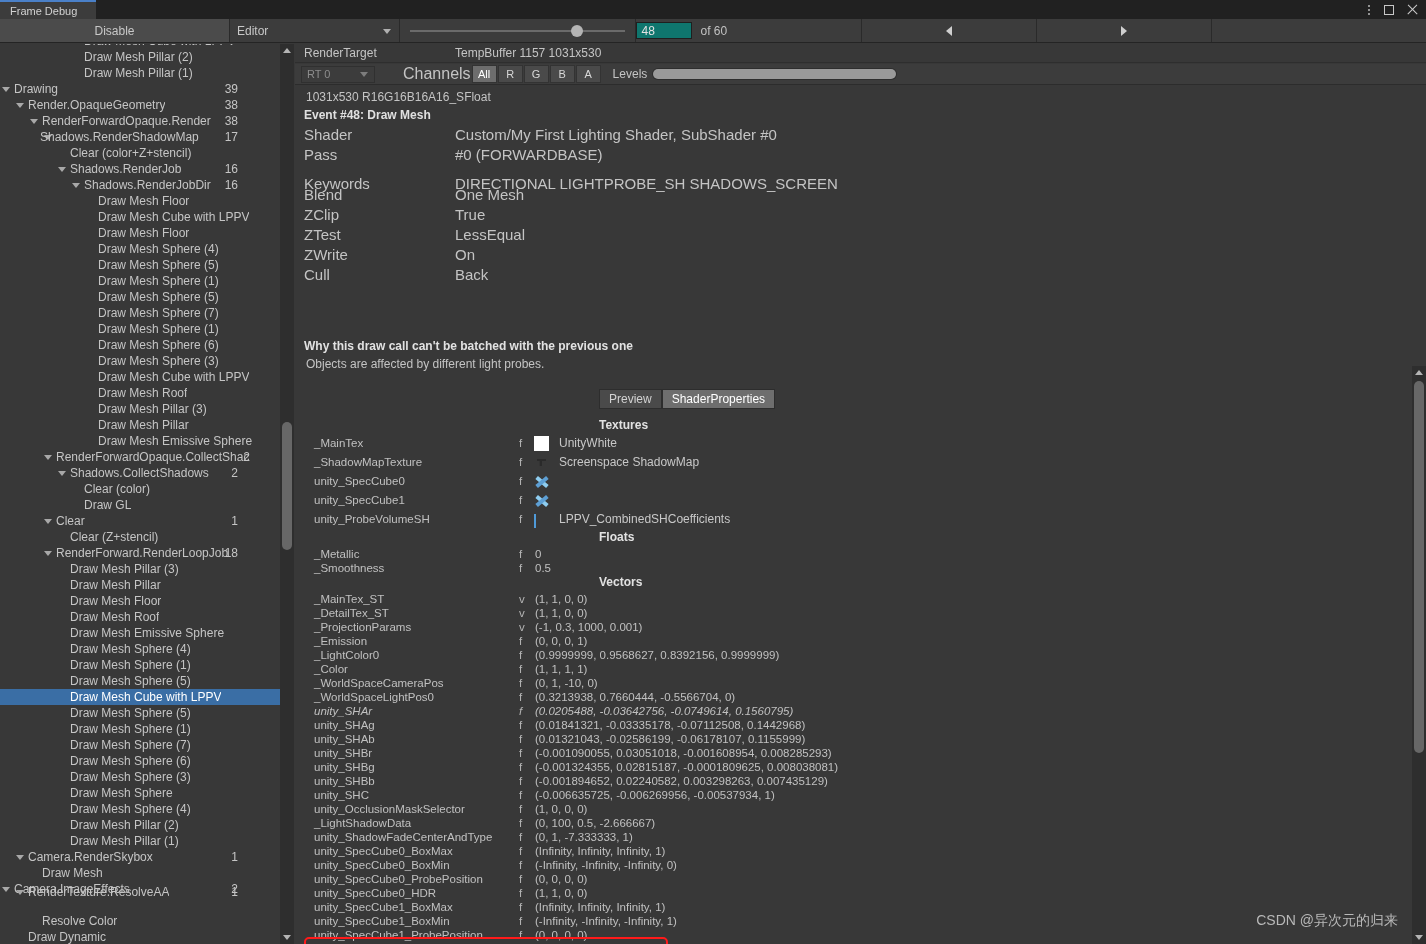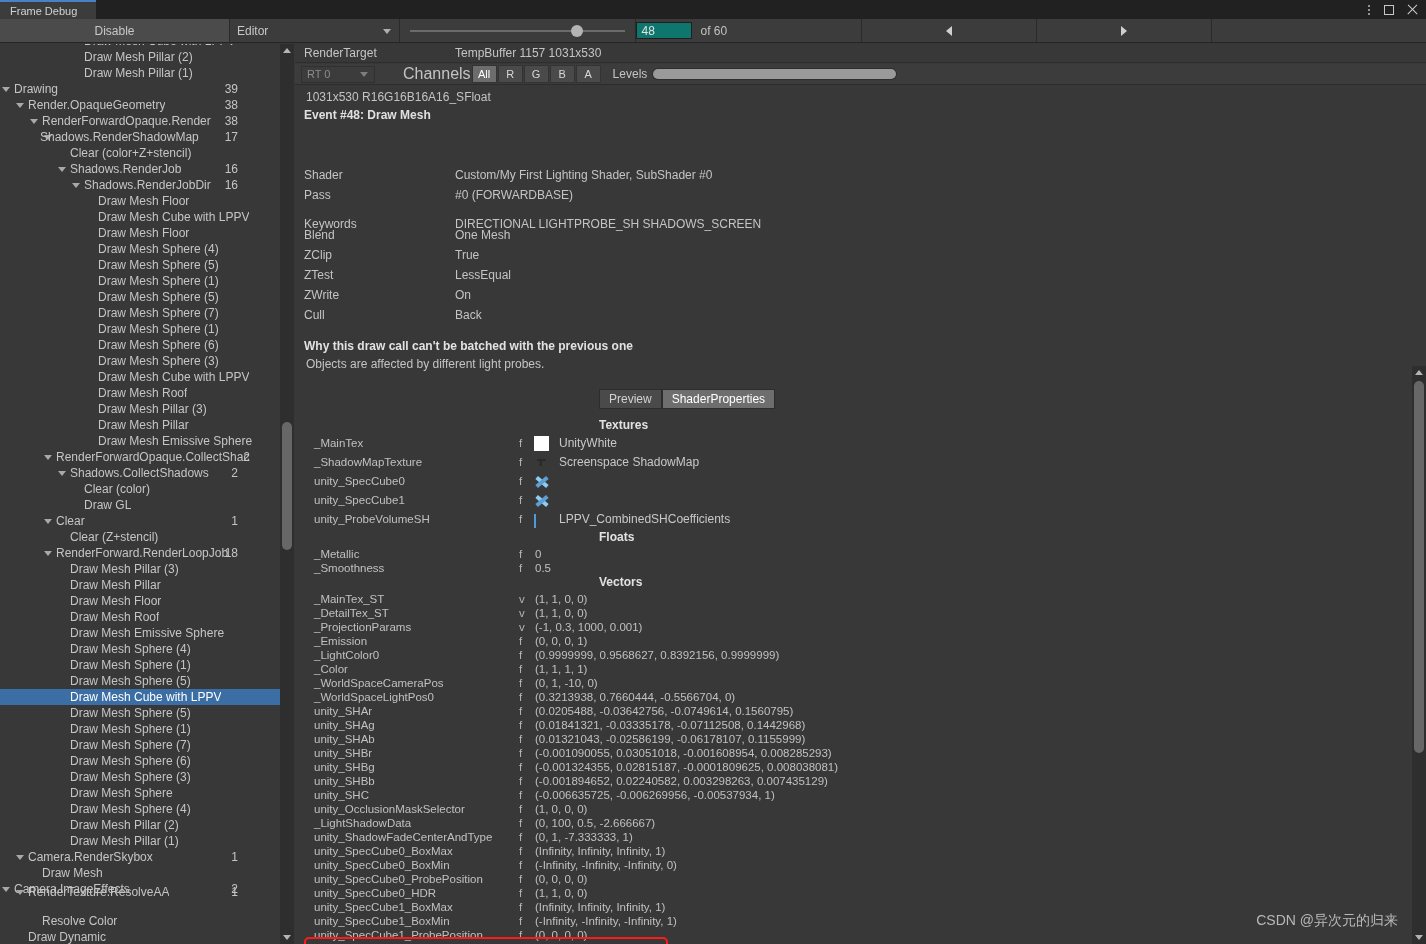--- a/index.html
+++ b/index.html
@@ -175,21 +175,21 @@
     position: absolute; left: 0; top: 44px; width: 1131px; height: 18px;
     font-size: 12px; color: #c4c4c4; padding-left: 11px; line-height: 18px;
   }
   .event-row {
     position: absolute; left: 0; top: 62px; width: 1131px; height: 19px;
     font-size: 12px; font-weight: bold; color: #e0e0e0;
     padding-left: 9px; line-height: 19px;
   }
   .prop-row {
     position: absolute; left: 0; width: 1131px; height: 20px;
-    font-size: 12px; line-height: 20px; margin-top: 40px;
+    font-size: 15px; line-height: 20px;
   }
   .prop-row .k { position: absolute; left: 9px; color: #c4c4c4; }
   .prop-row .v { position: absolute; left: 160px; color: #c4c4c4; }
 
   .why-title {
     position: absolute; left: 9px; width: 900px; height: 18px;
     font-size: 12px; font-weight: bold; color: #e2e2e2; line-height: 18px;
   }
   .why-body {
     position: absolute; left: 11px; width: 900px; height: 18px;
@@ -679,21 +679,21 @@
         <div class="kv" style="top: 630px;">
           <span class="name">_WorldSpaceCameraPos</span>
           <span class="ty">f</span>
           <span class="val">(0, 1, -10, 0)</span>
         </div>
         <div class="kv" style="top: 644px; text-decoration: underline;">
           <span class="name">_WorldSpaceLightPos0</span>
           <span class="ty">f</span>
           <span class="val">(0.3213938, 0.7660444, -0.5566704, 0)</span>
         </div>
-        <div class="kv" style="top: 658px;">
+        <div class="kv" style="top: 658px; font-style: italic;">
           <span class="name">unity_SHAr</span>
           <span class="ty">f</span>
           <span class="val">(0.0205488, -0.03642756, -0.0749614, 0.1560795)</span>
         </div>
         <div class="kv" style="top: 672px;">
           <span class="name">unity_SHAg</span>
           <span class="ty">f</span>
           <span class="val">(0.01841321, -0.03335178, -0.07112508, 0.1442968)</span>
         </div>
         <div class="kv" style="top: 686px;">

